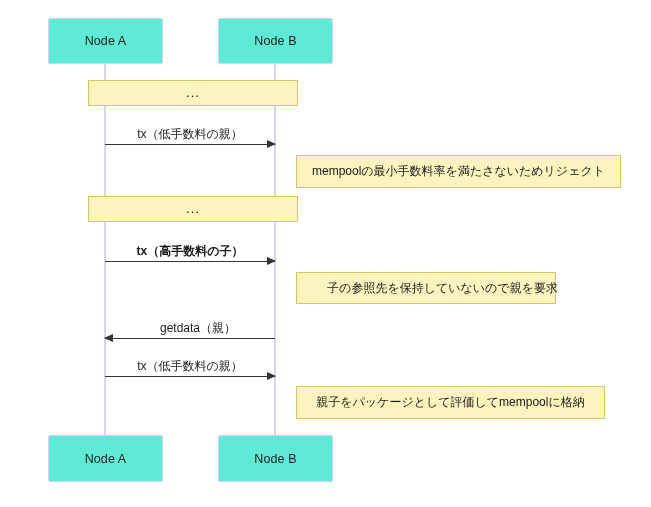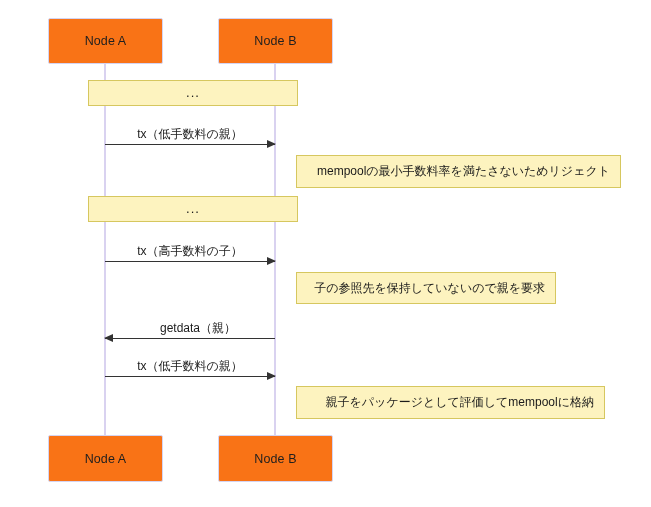--- a/index.html
+++ b/index.html
@@ -19,21 +19,21 @@
     overflow: hidden;
   }
   .lifeline {
     position: absolute;
     width: 2px;
     background: #d9d2f0;
   }
   .actor-box {
     position: absolute;
     box-sizing: border-box;
-    background: #f97316;
+    background: #5eead4;
     border: 1px solid #d4d4f2;
     border-radius: 2px;
     display: flex;
     align-items: center;
     justify-content: center;
   }
   .actor-label {
     font-size: 12.5px;
     color: #1f1f1f;
     letter-spacing: 0.1px;
@@ -44,21 +44,21 @@
     box-sizing: border-box;
     background: #fdf3bf;
     border: 1px solid #d6c75f;
     display: flex;
     align-items: center;
   }
   .note.span-note {
     justify-content: center;
   }
   .note.side-note {
-    justify-content: flex-end;
+    justify-content: center;
     padding: 0 10px;
   }
   .note-text {
     font-size: 12px;
     color: #1b1b1b;
     white-space: nowrap;
     line-height: 1.2;
   }
   .note.span-note .note-text {
     font-size: 13px;
@@ -120,21 +120,21 @@
   <div id="messages">
       <div class="msg" style="left: 105px; top: 144px; width: 170px;">
         <div class="msg-line"></div>
         <div class="arrowhead right"></div>
       </div>
       <div class="msg-label" style="left: 105px; top: 126px; width: 170px;">tx（低手数料の親）</div>
       <div class="msg" style="left: 105px; top: 261px; width: 170px;">
         <div class="msg-line"></div>
         <div class="arrowhead right"></div>
       </div>
-      <div class="msg-label" style="left: 105px; top: 243px; width: 170px;">tx（高手数料の子）</div>
+      <div class="msg-label" style="left: 105px; top: 243px; width: 170px; font-weight: bold;">tx（高手数料の子）</div>
       <div class="msg" style="left: 105px; top: 338px; width: 170px;">
         <div class="msg-line"></div>
         <div class="arrowhead left"></div>
       </div>
       <div class="msg-label" style="left: 105px; top: 320px; width: 186px;">getdata（親）</div>
       <div class="msg" style="left: 105px; top: 376px; width: 170px;">
         <div class="msg-line"></div>
         <div class="arrowhead right"></div>
       </div>
       <div class="msg-label" style="left: 105px; top: 358px; width: 170px;">tx（低手数料の親）</div>

